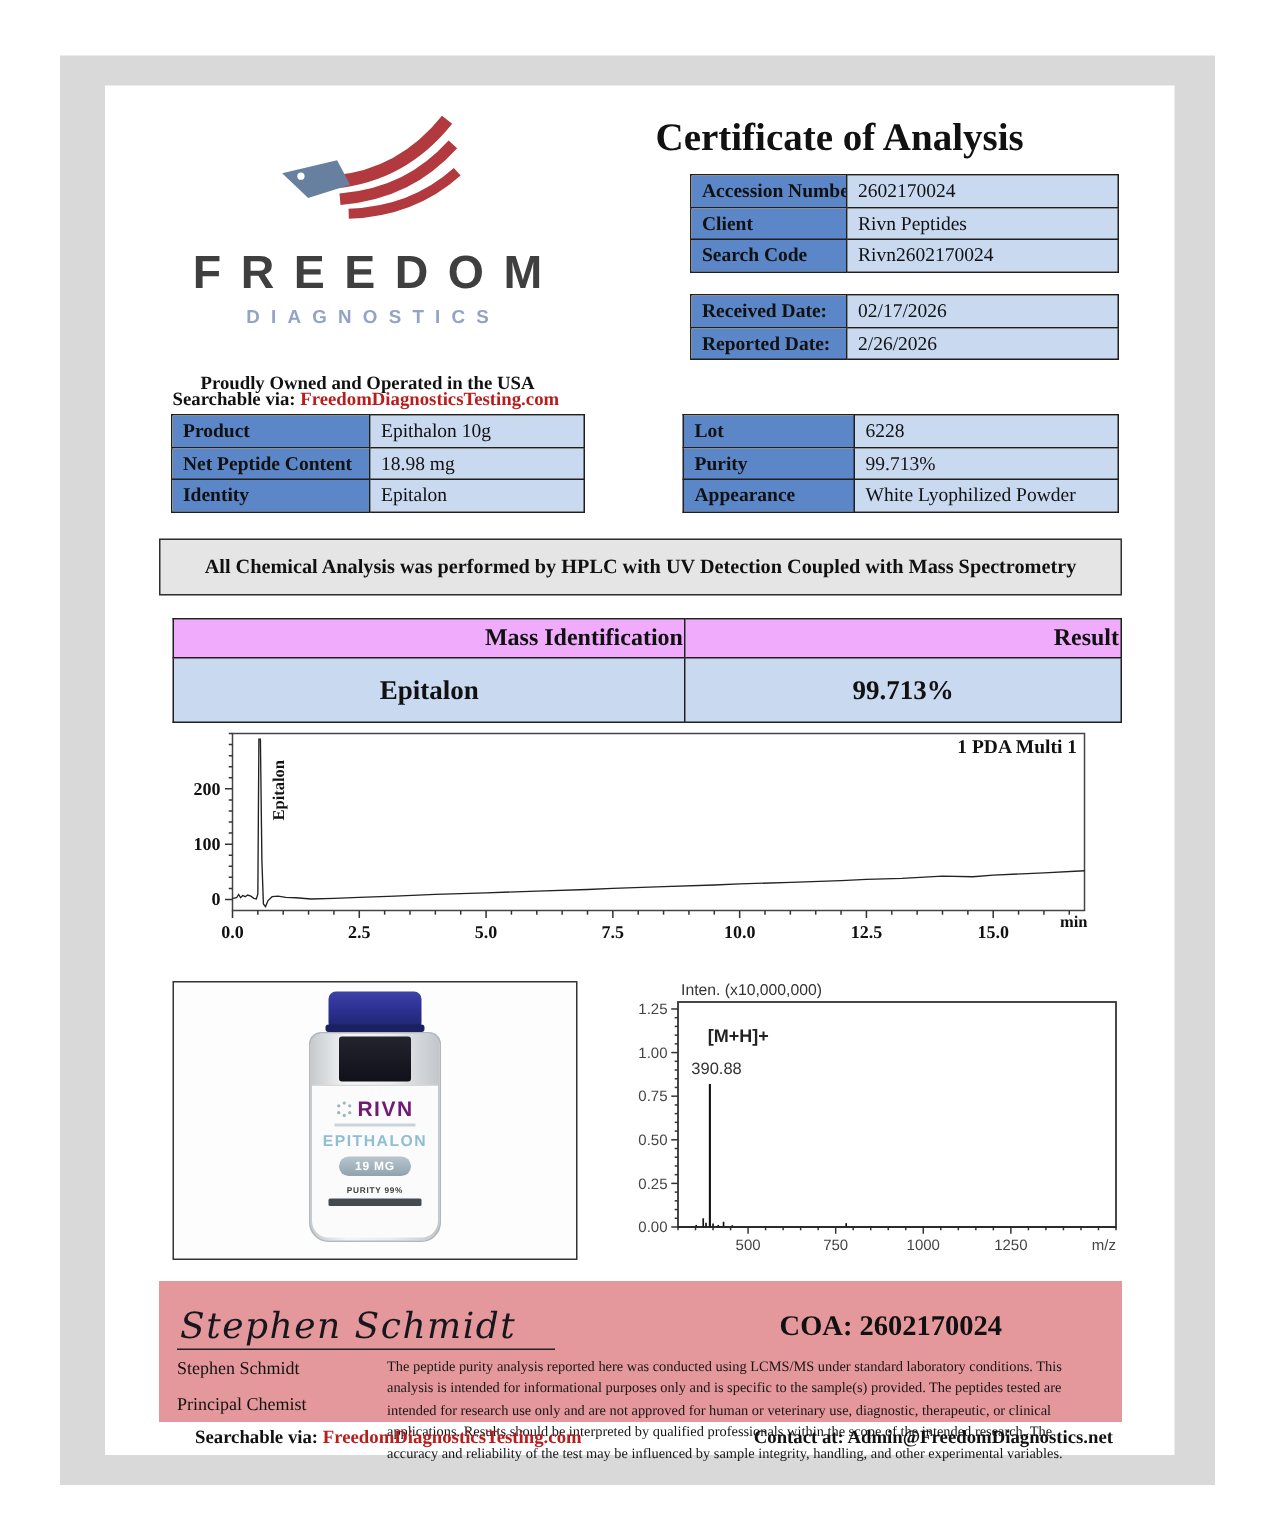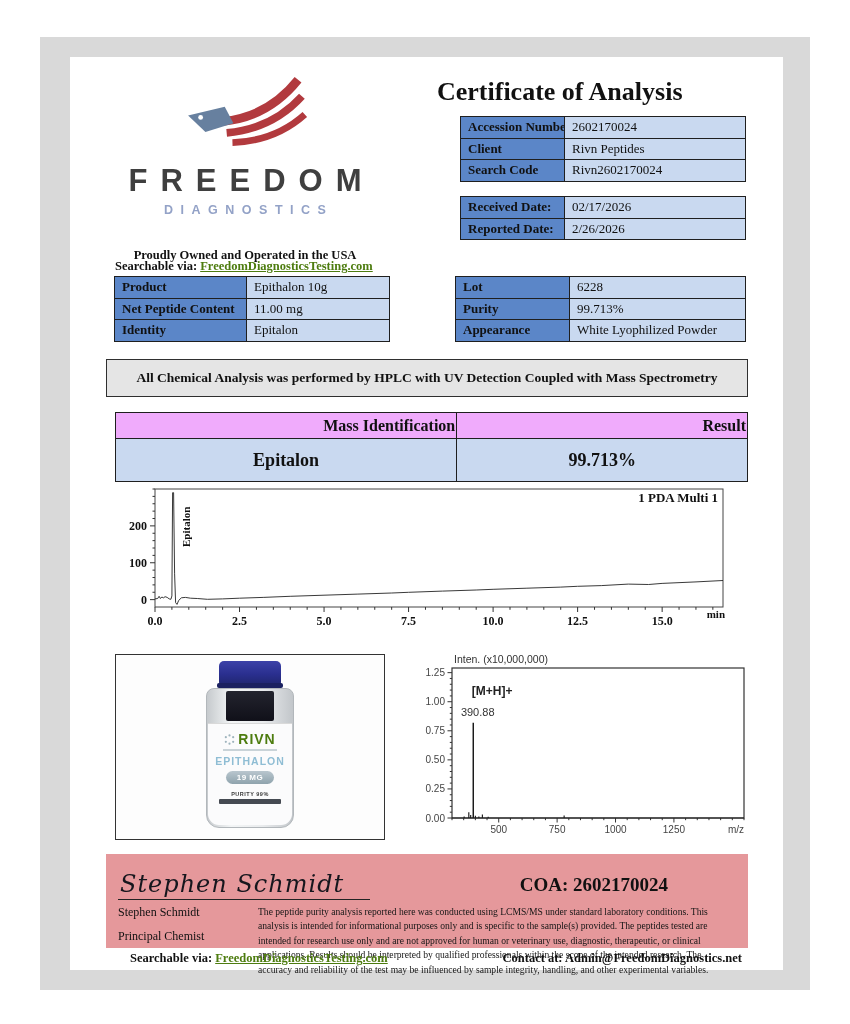--- a/index.html
+++ b/index.html
@@ -7,21 +7,21 @@
   .abs{position:absolute;}
   .frame{left:40px;top:37px;width:770px;height:953px;background:#d9d9d9;}
   .page{left:70px;top:57px;width:713px;height:913px;background:#ffffff;}
 
   
   .logo-wrap{left:10px;top:18px;width:330px;text-align:center;}
   .brand{font-family:"Liberation Sans",sans-serif;font-weight:bold;font-size:31px;letter-spacing:13px;padding-left:13px;color:#3f3f3f;margin-top:2px;}
   .subbrand{font-family:"Liberation Sans",sans-serif;font-weight:600;font-size:12.5px;letter-spacing:7.5px;padding-left:7.5px;color:#93a2c7;margin-top:4px;}
   .tagline{left:10px;top:179px;width:330px;text-align:center;font-weight:bold;font-size:12.5px;margin-top:12px;}
   .search-top{left:45px;top:202px;font-size:12.5px;font-weight:bold;}
-  a.doclink{color:#4d7c0f;text-decoration:underline;font-weight:bold;cursor:pointer;}
+  a.doclink{color:#b91c1c;font-weight:bold;cursor:pointer;}
 
   
   .coa-title{left:367px;top:20px;width:311px;text-align:left;font-size:26px;font-weight:bold;}
   table.dtable{border-collapse:collapse;table-layout:fixed;}
   table.dtable td{border:1.3px solid #1f1f1f;font-size:13px;padding:1px 7px;height:18.5px;overflow:hidden;white-space:nowrap;}
   td.lab{background:#5b86c8;font-weight:bold;}
   td.val{background:#c9d9f0;}
   .t-acc{left:390px;top:59px;width:286px;}
   .t-dates{left:390px;top:139px;width:286px;}
   .t-prod{left:44px;top:219px;width:276px;}
@@ -46,21 +46,21 @@
 
   
   .vial-box{left:45px;top:597px;width:270px;height:186px;border:1.3px solid #333;background:#fdfdfd;display:flex;align-items:center;justify-content:center;box-sizing:border-box;}
   .vial{position:relative;width:100px;height:172px;}
   .cap{position:absolute;left:19px;top:0;width:62px;height:24px;border-radius:5px 5px 3px 3px;background:linear-gradient(180deg,#3c42a8 0%,#2a2f8f 55%,#20266f 100%);}
   .cap-rim{position:absolute;left:17px;top:22px;width:66px;height:5px;background:#1b2160;border-radius:2px;}
   .stopper{position:absolute;left:26px;top:30px;width:48px;height:30px;background:linear-gradient(180deg,#23242e,#101019);border-radius:2px;}
   .body-glass{position:absolute;left:6px;top:27px;width:88px;height:140px;border-radius:8px 8px 13px 13px;background:linear-gradient(90deg,#c6cacd 0%,#f3f5f6 28%,#e9ebed 65%,#c2c6ca 100%);border:1px solid #b2b7bb;box-sizing:border-box;}
   .vlabel{position:absolute;left:8px;top:62px;width:84px;height:102px;background:#fbfbfc;border-top:1px solid #d9d9d9;border-radius:0 0 11px 11px;display:flex;flex-direction:column;align-items:center;padding-top:7px;box-sizing:border-box;}
   .rivn-row{display:flex;align-items:center;gap:3px;}
-  .rivn-txt{font-family:"Liberation Sans",sans-serif;font-weight:bold;font-size:14px;letter-spacing:1px;color:#4d7c0f;}
+  .rivn-txt{font-family:"Liberation Sans",sans-serif;font-weight:bold;font-size:14px;letter-spacing:1px;color:#701a75;}
   .tag-bar{width:54px;height:2px;background:#c9d3d8;margin:2px 0 4px 0;}
   .vprod{font-family:"Liberation Sans",sans-serif;font-weight:bold;font-size:10.5px;letter-spacing:1px;color:#8fbdd4;}
   .pill{margin-top:4px;width:48px;height:13px;border-radius:7px;background:linear-gradient(180deg,#b9c6ce,#8fa3ad);color:#fff;font-family:"Liberation Sans",sans-serif;font-weight:bold;font-size:8px;display:flex;align-items:center;justify-content:center;letter-spacing:.5px;}
   .vpurity{margin-top:7px;font-family:"Liberation Sans",sans-serif;font-weight:bold;font-size:5.5px;letter-spacing:.5px;color:#3a3a3a;}
   .vbar{margin-top:2px;width:62px;height:5px;background:#454a52;border-radius:1px;}
 
   .ms{left:348px;top:595px;width:330px;height:200px;}
 
   
   .sigbox{left:36px;top:797px;width:642px;height:94px;background:#e5989b;box-sizing:border-box;padding:16px 12px 0 12px;}
@@ -144,21 +144,21 @@
         <col style="width:132px">
         <col>
       </colgroup>
     <tbody>
         <tr>
       <td class="lab">Product</td>
       <td class="val">Epithalon 10g</td>
     </tr>
     <tr>
       <td class="lab">Net Peptide Content</td>
-      <td class="val">11.00 mg</td>
+      <td class="val">18.98 mg</td>
     </tr>
     <tr>
       <td class="lab">Identity</td>
       <td class="val">Epitalon</td>
     </tr>
   </tbody>
     </table>
 
   <table class="abs dtable t-lot">
     <colgroup>

